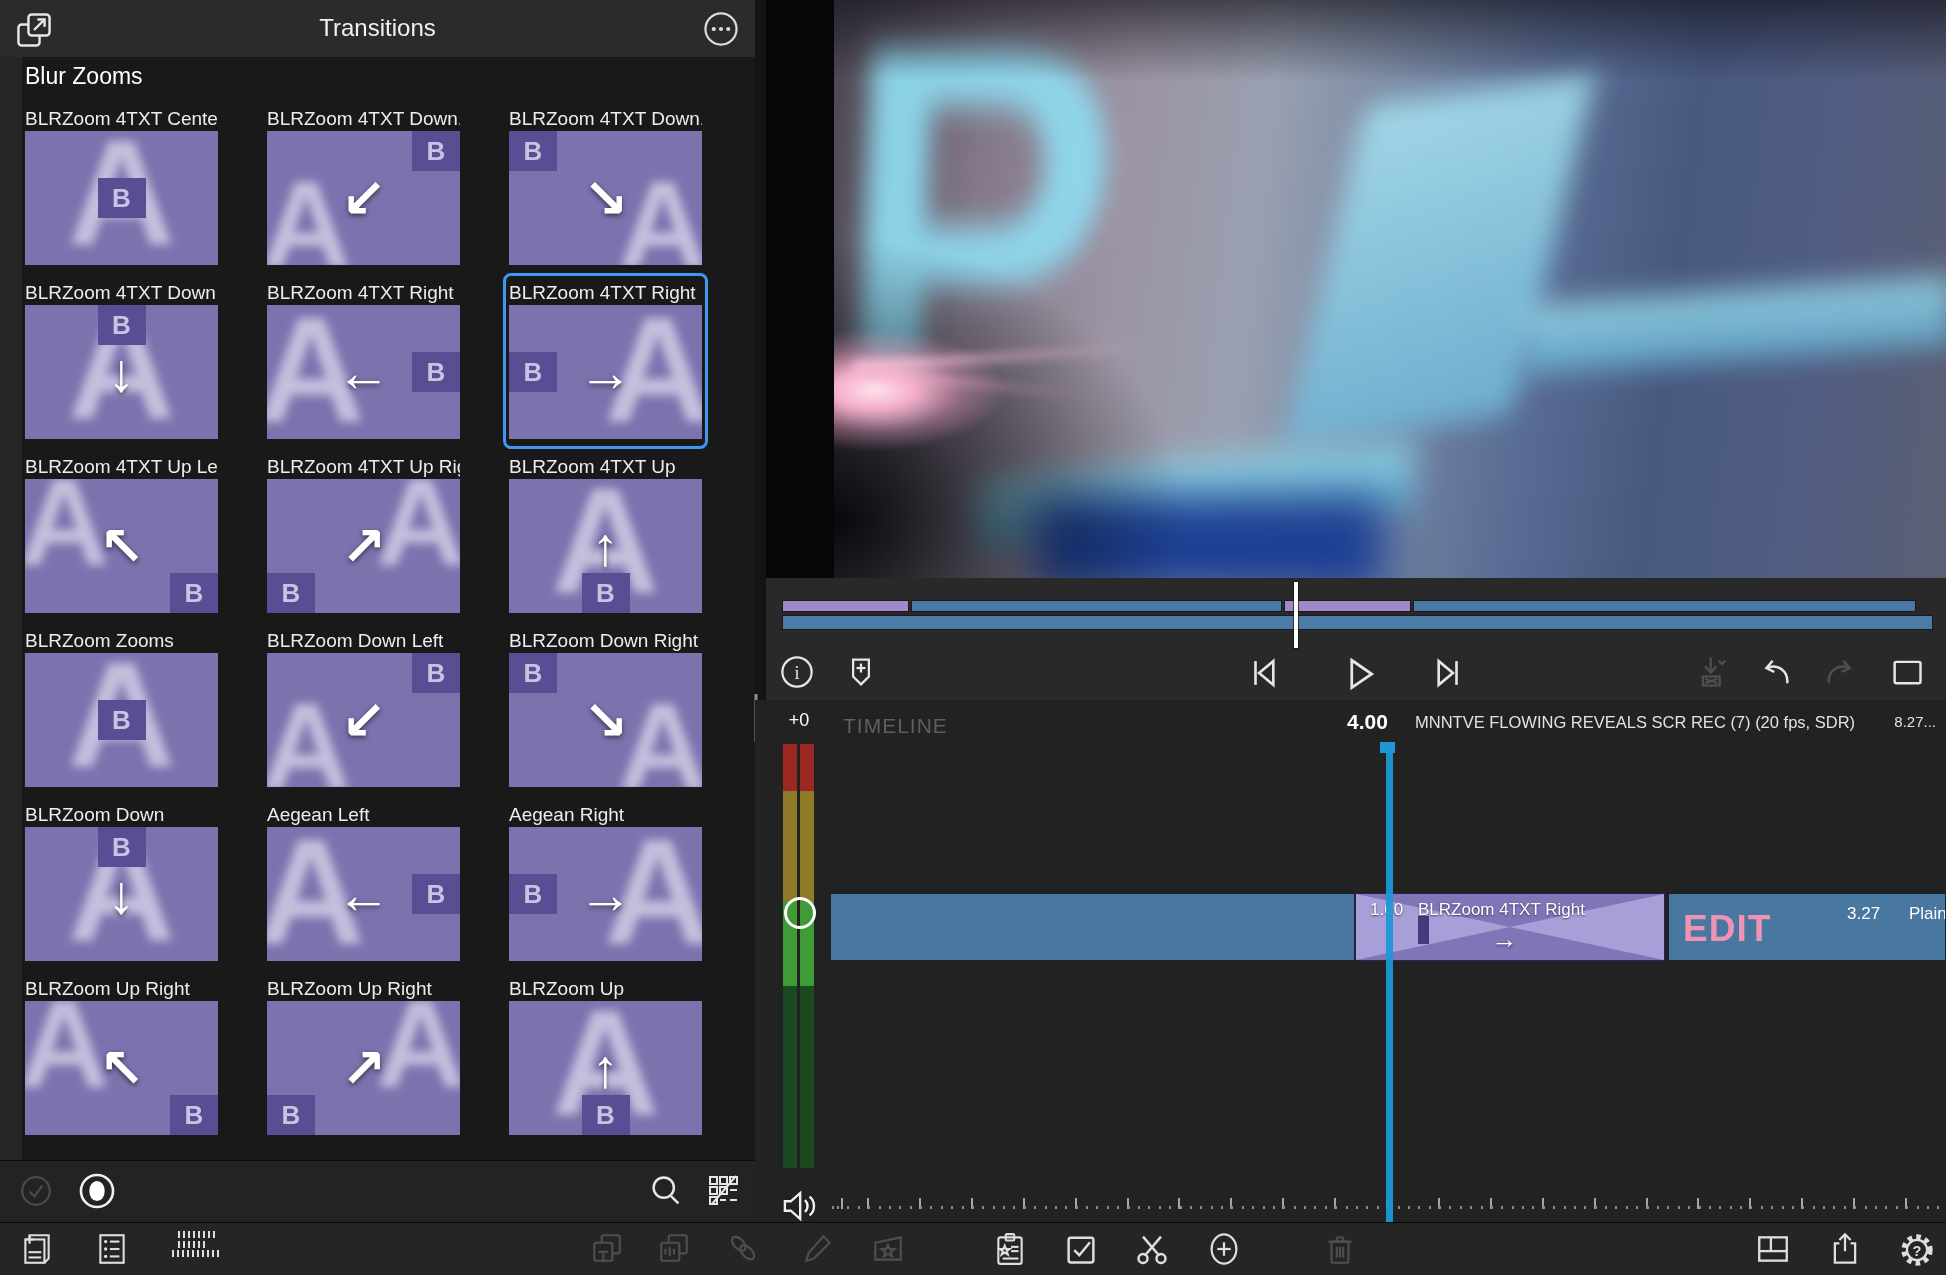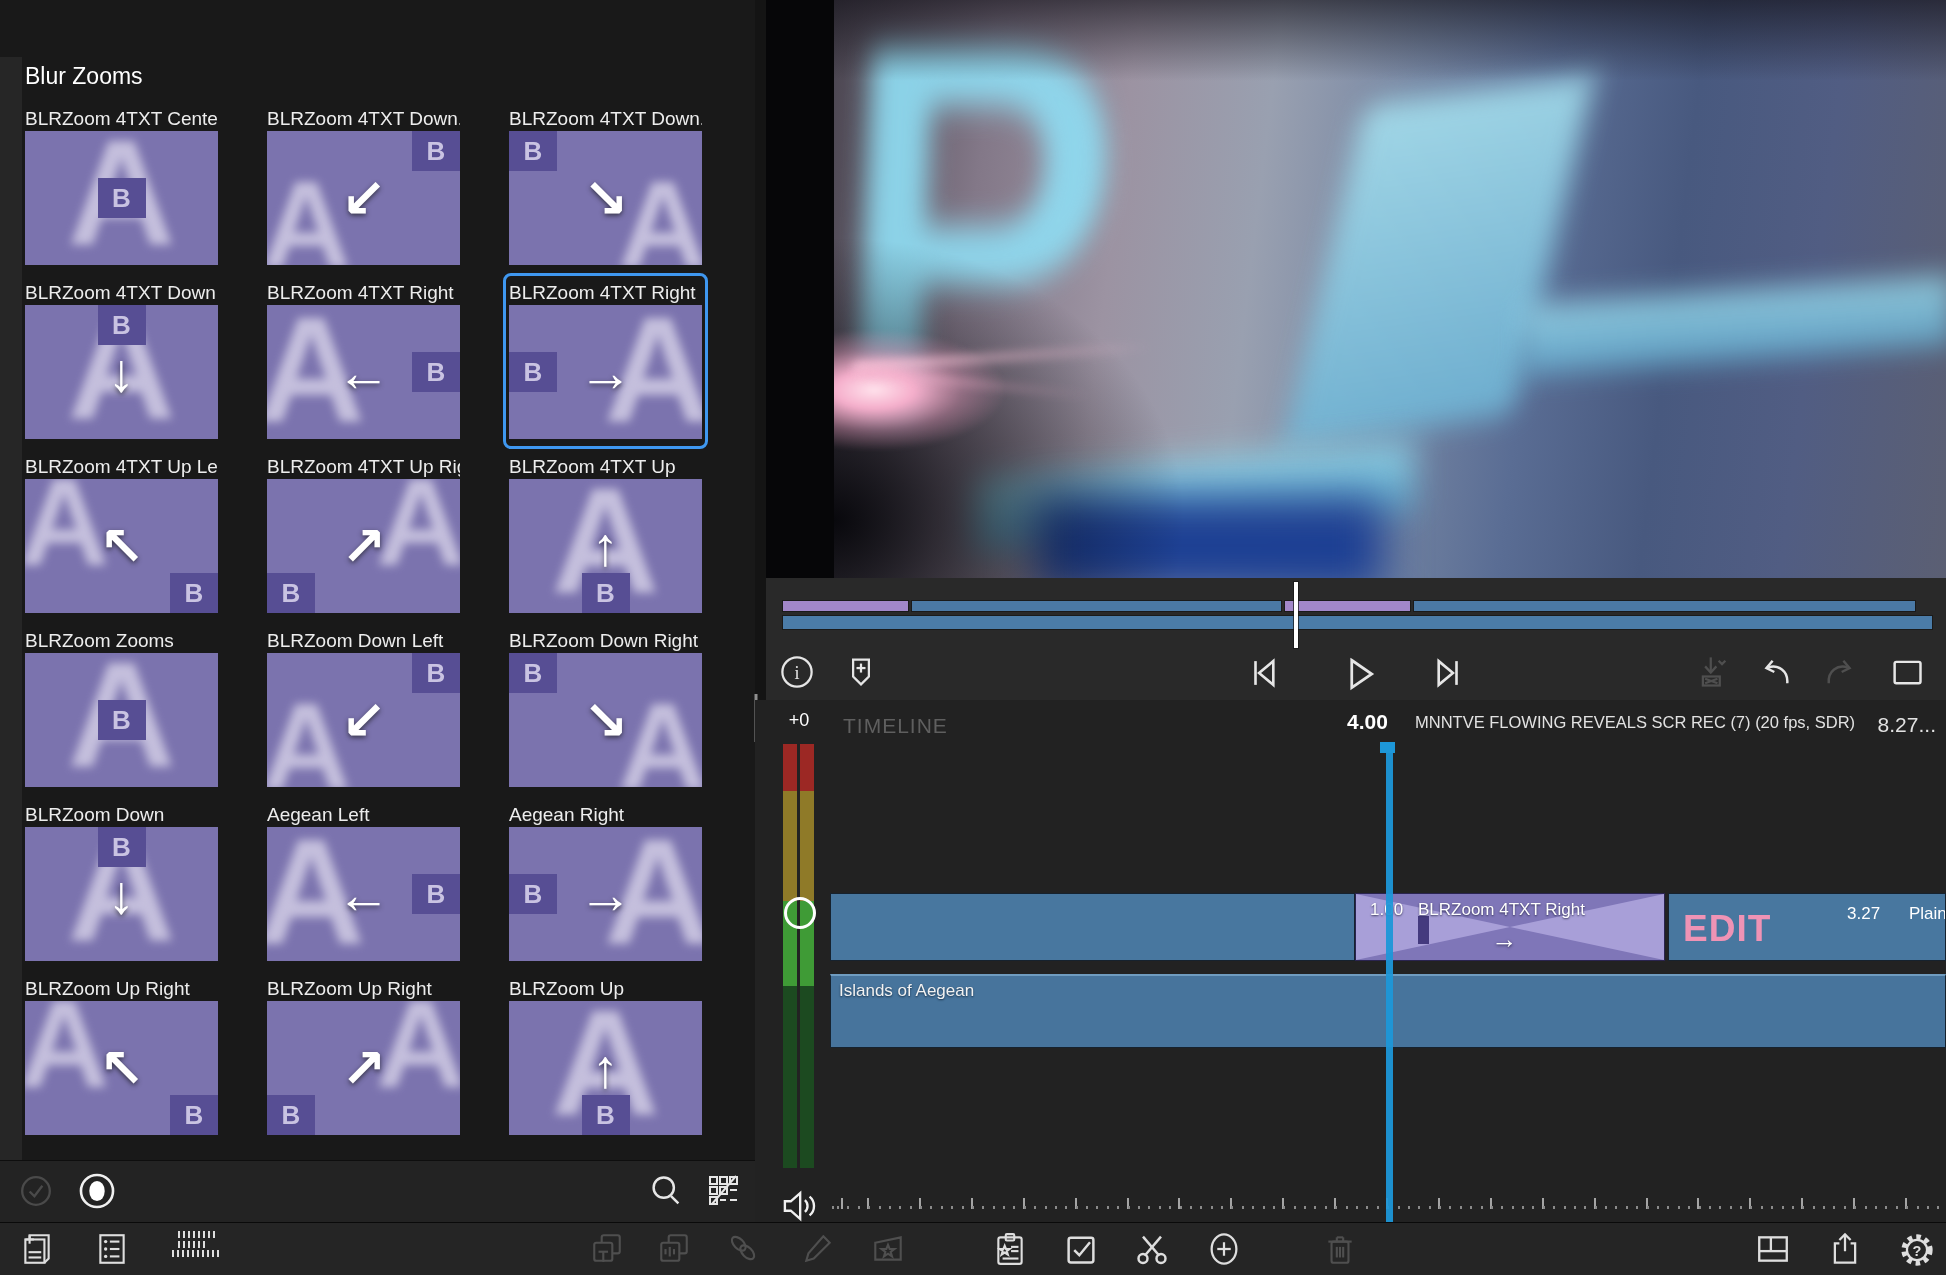--- a/index.html
+++ b/index.html
@@ -76,21 +76,21 @@
   .scrub2{position:absolute;height:15px;background:#4b7ca8;border:1px solid #1a1a1a;box-sizing:border-box;}
   .scrub-playhead{position:absolute;width:4px;background:#fff;box-shadow:0 0 0 1px rgba(20,20,20,.7);}
   .tbtn{position:absolute;top:76px;color:#e6e6e6;}
   .tbtn.dim{color:#4f4f4f;}
 
   
   .timeline{position:absolute;left:755px;top:700px;width:1191px;height:522px;background:#222;}
   .tl-header-label{position:absolute;left:88px;top:14px;font-size:21px;letter-spacing:1px;color:#5f5f5f;}
   .tl-pos{position:absolute;left:592px;top:10px;font-size:21px;font-weight:bold;color:#fff;}
   .tl-info{position:absolute;left:660px;top:13px;font-size:16.5px;color:#e2e2e2;}
-  .tl-dur{position:absolute;right:10px;top:13px;font-size:21px;color:#e2e2e2;}
+  .tl-dur{position:absolute;right:10px;top:13px;font-size:15px;color:#e2e2e2;}
   .gain{position:absolute;left:24px;top:10px;width:40px;text-align:center;font-size:18px;color:#fff;}
   .meter-bar{position:absolute;top:44px;width:14px;height:424px;
      background:linear-gradient(180deg,#9c2824 0 11%,#8f7a28 11% 37%,#3f9b36 37% 57%,#1c4a20 57% 100%);}
   .vol-knob{position:absolute;left:29px;top:197px;width:26px;height:26px;border:3px solid #fff;border-radius:50%;}
   .clip{position:absolute;box-sizing:border-box;overflow:hidden;}
   .clip-video{top:193px;height:68px;background:#48779f;border:1px solid #16222e;}
   .clip-trans{top:193px;height:68px;background:#7f76b8;border:1px solid #2a2450;}
   .tri-l{position:absolute;left:0;top:0;width:50%;height:100%;background:#a89fd8;
          clip-path:polygon(0 0,100% 50%,0 100%);}
   .tri-r{position:absolute;right:0;top:0;width:50%;height:100%;background:#a89fd8;
@@ -120,20 +120,39 @@
      background:repeating-linear-gradient(90deg,currentColor 0 2px,transparent 2px 5px);}
 
   .divider-handle{position:absolute;left:752px;top:692px;color:#8f8f8f;}
 </style>
 </head>
 <body>
 
 <div class="app">
 
   <div class="left-panel">
+    <div class="panel-header">
+      <div class="abs" style="left:14px;top:10px;">
+        <svg width="40" height="40" viewBox="0 0 36 36" fill="none" stroke="#e6e6e6" stroke-width="2.2">
+          <rect x="4" y="13" width="19" height="19" rx="3"></rect>
+          <rect x="13" y="4" width="19" height="19" rx="3" fill="#2b2b2b"></rect>
+          <line x1="18" y1="18" x2="27" y2="9"></line>
+          <polyline points="21 8.5 27.5 8.5 27.5 15" fill="none"></polyline>
+        </svg>
+      </div>
+      <div class="panel-title">Transitions</div>
+      <div class="abs" style="right:14px;top:9px;">
+        <svg width="40" height="40" viewBox="0 0 36 36" fill="none" stroke="#dcdcdc" stroke-width="2">
+          <circle cx="18" cy="18" r="14"></circle>
+          <circle cx="11.5" cy="18" r="1.9" fill="#dcdcdc" stroke="none"></circle>
+          <circle cx="18" cy="18" r="1.9" fill="#dcdcdc" stroke="none"></circle>
+          <circle cx="24.5" cy="18" r="1.9" fill="#dcdcdc" stroke="none"></circle>
+        </svg>
+      </div>
+    </div>
 
     <div class="panel-body">
       <div class="left-strip"></div>
       <div class="section-title">Blur Zooms</div>
 
       <div class="grid">
 
       <div class="item a-c b-c">
             <div class="item-label">BLRZoom 4TXT Center</div>
             <div class="thumb">
@@ -468,23 +487,20 @@
       <div class="trans-dur">1.00</div>
       <div class="trans-name">BLRZoom 4TXT Right</div>
       <div class="trans-arrow">→</div>
     </div>
     <div class="clip clip-video" style="left:913px;width:278px;">
       <div class="edit-title">EDIT</div>
       <div class="edit-dur">3.27</div>
       <div class="edit-next">Plain-White</div>
     </div>
 
-    <div class="clip clip-audio" style="left:75px;width:1116px;">
-      <div class="audio-name">Islands of Aegean</div>
-    </div>
 
     <div>
 
     <div class="ruler-label" style="left: 165px;"></div>
         <div class="ruler-label" style="left: 320px;"></div>
         <div class="ruler-label" style="left: 478px;"></div>
         <div class="ruler-label" style="left: 632px;"></div>
         <div class="ruler-label" style="left: 790px;"></div>
         <div class="ruler-label" style="left: 945px;"></div>
         <div class="ruler-label" style="left: 1099px;"></div>

